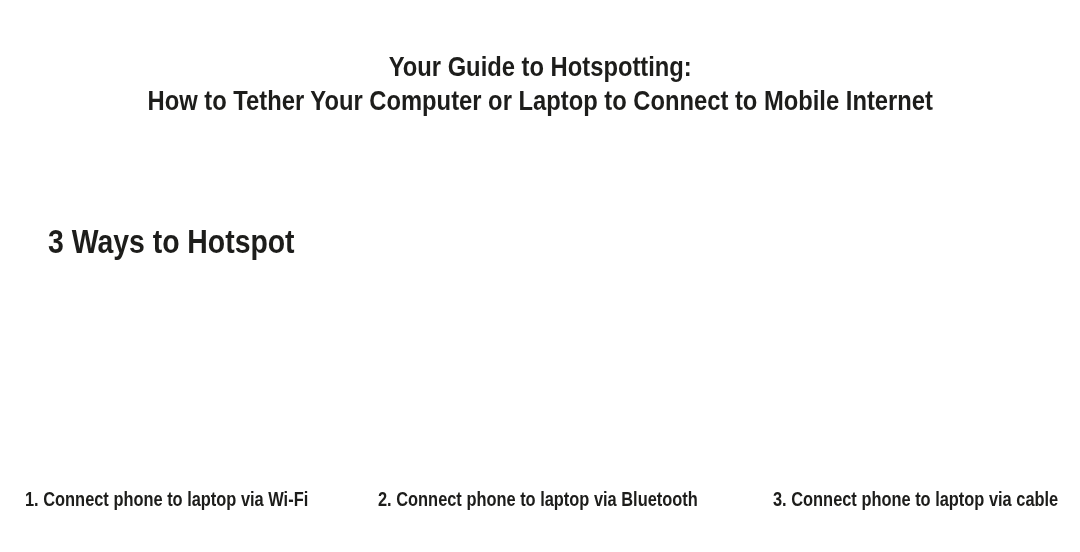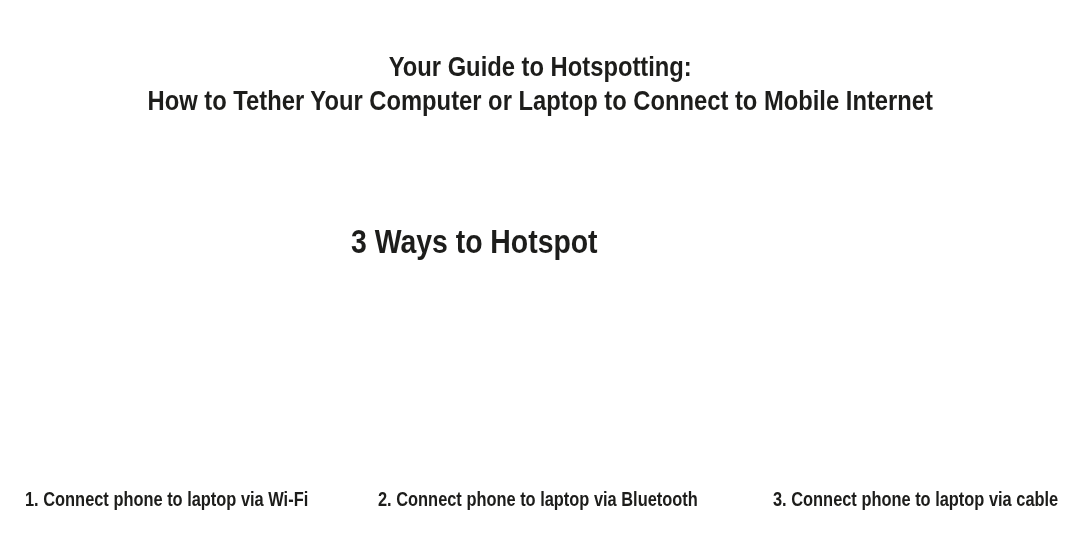--- a/index.html
+++ b/index.html
@@ -36,21 +36,21 @@
     text-align: center;
   }
   
   .section-heading-wrap {
     position: absolute;
     top: 225px;
     left: 0;
     width: 920px;
     padding-left: 28px;
     box-sizing: border-box;
-    text-align: center;
+    text-align: left;
   }
   .section-heading {
     display: inline-block;
     transform: scaleX(0.86);
     transform-origin: center center;
     font-size: 33px;
     line-height: 1;
     font-weight: 700;
     white-space: nowrap;
   }

